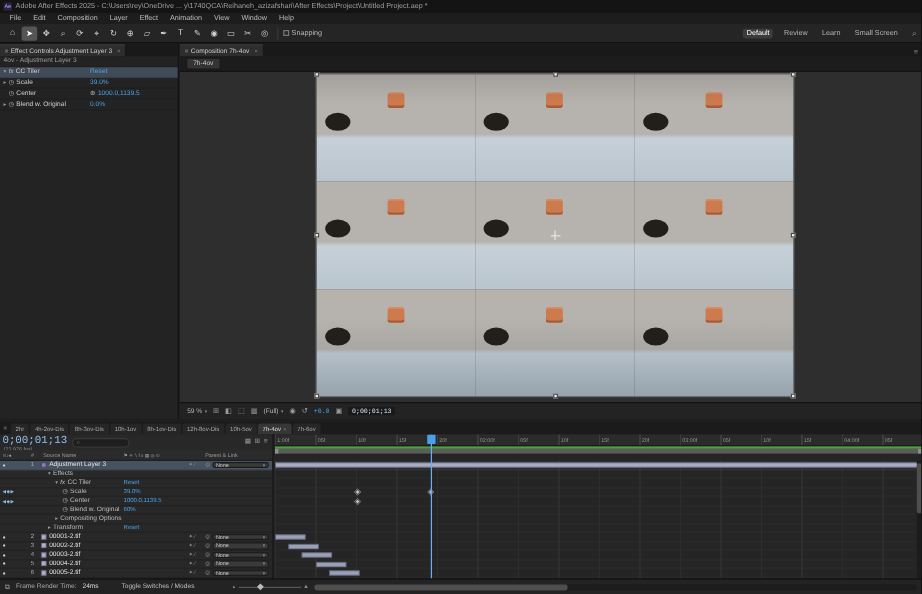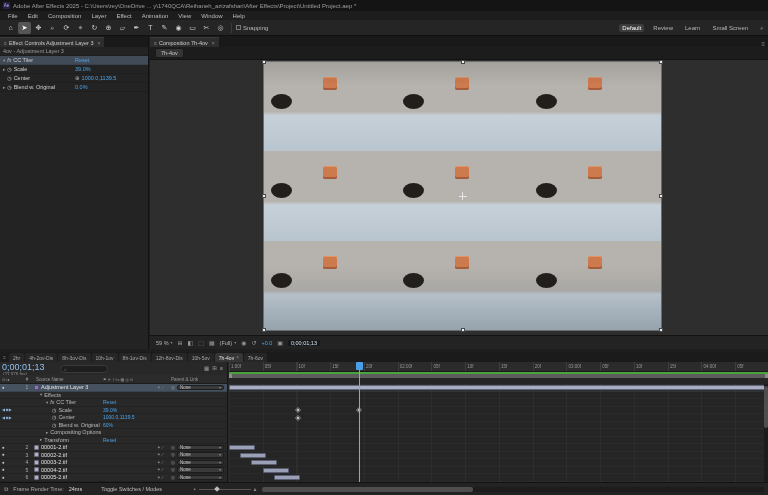--- a/index.html
+++ b/index.html
@@ -1,20 +1,20 @@
 <!DOCTYPE html>
 <html><head>
 <meta charset="utf-8">
 <style>
   html,body{margin:0;padding:0;background:#000;}
   *{box-sizing:border-box;}
   .app{position:relative;width:768px;height:495px;background:#1e1e1e;overflow:hidden;
        font-family:"Liberation Sans","DejaVu Sans",sans-serif;color:#c8c8c8;
        -webkit-font-smoothing:antialiased;}
-  .mono{font-family:Liberation Sans, sans-serif;}
+  .mono{font-family:Liberation Mono, monospace;}
 
   
   .titlebar{position:absolute;left:0;top:0;right:0;height:11px;background:#141414;
             display:flex;align-items:center;gap:3px;padding-left:3px;font-size:6px;color:#9f9f9f;}
   .ae-badge{width:7px;height:7px;background:#2a2240;color:#b5a4ff;font-size:4.5px;line-height:7px;
             text-align:center;border-radius:1px;flex:0 0 auto;}
   .menubar{position:absolute;left:0;top:11px;right:0;height:9px;background:#1d1d1d;
            display:flex;align-items:center;padding-left:3px;font-size:6px;color:#bdbdbd;}
   .menu-item{padding:0 5px;}
   .toolbar{position:absolute;left:0;top:20px;right:0;height:16px;background:#252525;

